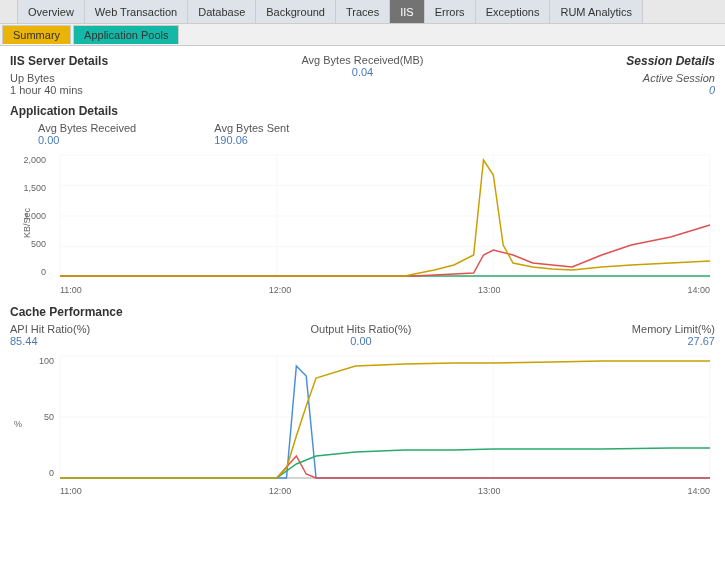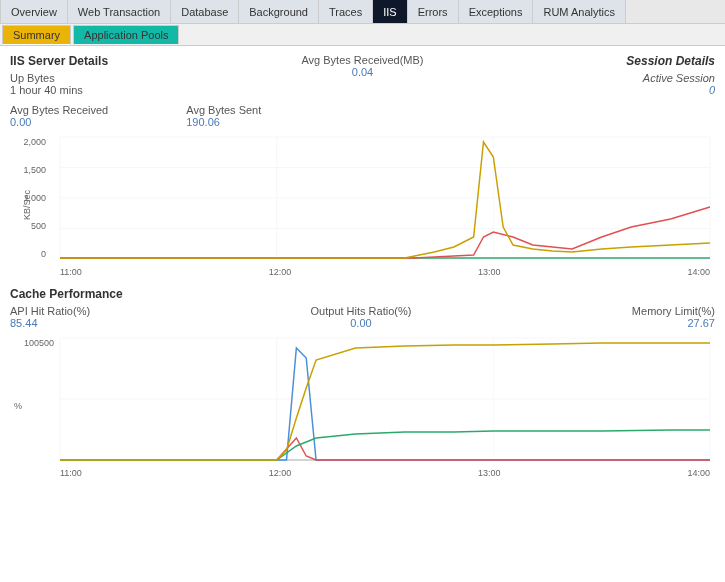--- a/index.html
+++ b/index.html
@@ -4,35 +4,36 @@
   <style>
     * { box-sizing: border-box; margin: 0; padding: 0; }
     body { font-family: Arial, sans-serif; font-size: 11px; background: #fff; color: #333; width: 725px; height: 582px; overflow: hidden; }
     
     .tab-bar-top {
       display: flex;
       background: #e8e8e8;
       border-bottom: 1px solid #ccc;
       height: 24px;
       align-items: flex-start;
+      padding-left: 17px;
     }
     .tab {
       padding: 4px 10px;
       border-right: 1px solid #ccc;
       cursor: pointer;
       font-size: 11px;
       height: 100%;
       display: flex;
       align-items: center;
       background: #dde3e8;
       color: #333;
     }
     .tab:first-child { border-left: 1px solid #ccc; }
     .tab.active {
-      background: #0f172a;
+      background: #737373;
       color: #fff;
     }
     .tab-bar-bottom {
       display: flex;
       background: #f0f0f0;
       border-bottom: 1px solid #ccc;
       height: 22px;
       align-items: center;
       padding-left: 2px;
     }
@@ -71,21 +72,21 @@
     .server-col {
       flex: 1;
     }
     .server-col.right { text-align: right; font-style: italic; }
     .metric-label { color: #555; font-size: 11px; }
     .metric-value { color: #4a7ab5; font-size: 11px; }
     .uptime-value { color: #555; font-size: 11px; }
     
     .app-details-section { margin-bottom: 6px; }
     .app-metrics { display: flex; margin-bottom: 4px; }
-    .app-metric { flex: 1; }
+    .app-metric { flex: 1; margin-left: 28px; }
     
     .cache-section { margin-bottom: 6px; }
     .cache-metrics { display: flex; justify-content: space-between; margin-bottom: 4px; }
     .cache-metric { }
     .cache-metric.center { text-align: center; }
     .cache-metric.right { text-align: right; }
     
     svg { overflow: visible; }
   </style>
 </head>
@@ -121,20 +122,21 @@
       <div class="metric-value">0.04</div>
     </div>
     <div class="server-col right">
       <div class="section-title">Session Details</div>
       <div class="metric-label">Active Session</div>
       <div class="metric-value">0</div>
     </div>
   </div>
 
   <div class="app-details-section">
+    <div class="section-title">Application Details</div>
     <div class="app-metrics">
       <div class="app-metric">
         <div class="metric-label">Avg Bytes Received</div>
         <div class="metric-value">0.00</div>
       </div>
       <div class="app-metric">
         <div class="metric-label">Avg Bytes Sent</div>
         <div class="metric-value">190.06</div>
       </div>
       <div class="app-metric"></div>
@@ -196,21 +198,21 @@
       <div class="cache-metric right">
         <div class="metric-label">Memory Limit(%)</div>
         <div class="metric-value">27.67</div>
       </div>
     </div>
 
     <div style="position:relative; height:145px; margin-bottom:10px;">
 
       <div style="position:absolute; left:4px; top:50%; transform:translateY(-50%); font-size:9px; color:#666;">%</div>
 
-      <div style="position:absolute; left:14px; top:5px; bottom:18px; display:flex; flex-direction:row; justify-content:space-between; font-size:9px; color:#666; text-align:right; width:30px;">
+      <div style="position:absolute; left:14px; top:5px; bottom:18px; display:flex; flex-direction:column; justify-content:space-between; font-size:9px; color:#666; text-align:right; width:30px;">
         <span>100</span>
         <span>50</span>
         <span>0</span>
       </div>
 
       <svg style="position:absolute; left:50px; top:5px; right:5px; bottom:18px; width:calc(100% - 55px); height:122px;" viewBox="0 0 660 122" preserveAspectRatio="none">
 
         <line x1="0" y1="0" x2="660" y2="0" stroke="#eee" stroke-width="0.5"></line>
         <line x1="0" y1="61" x2="660" y2="61" stroke="#eee" stroke-width="0.5"></line>
         <line x1="0" y1="122" x2="660" y2="122" stroke="#eee" stroke-width="0.5"></line>

